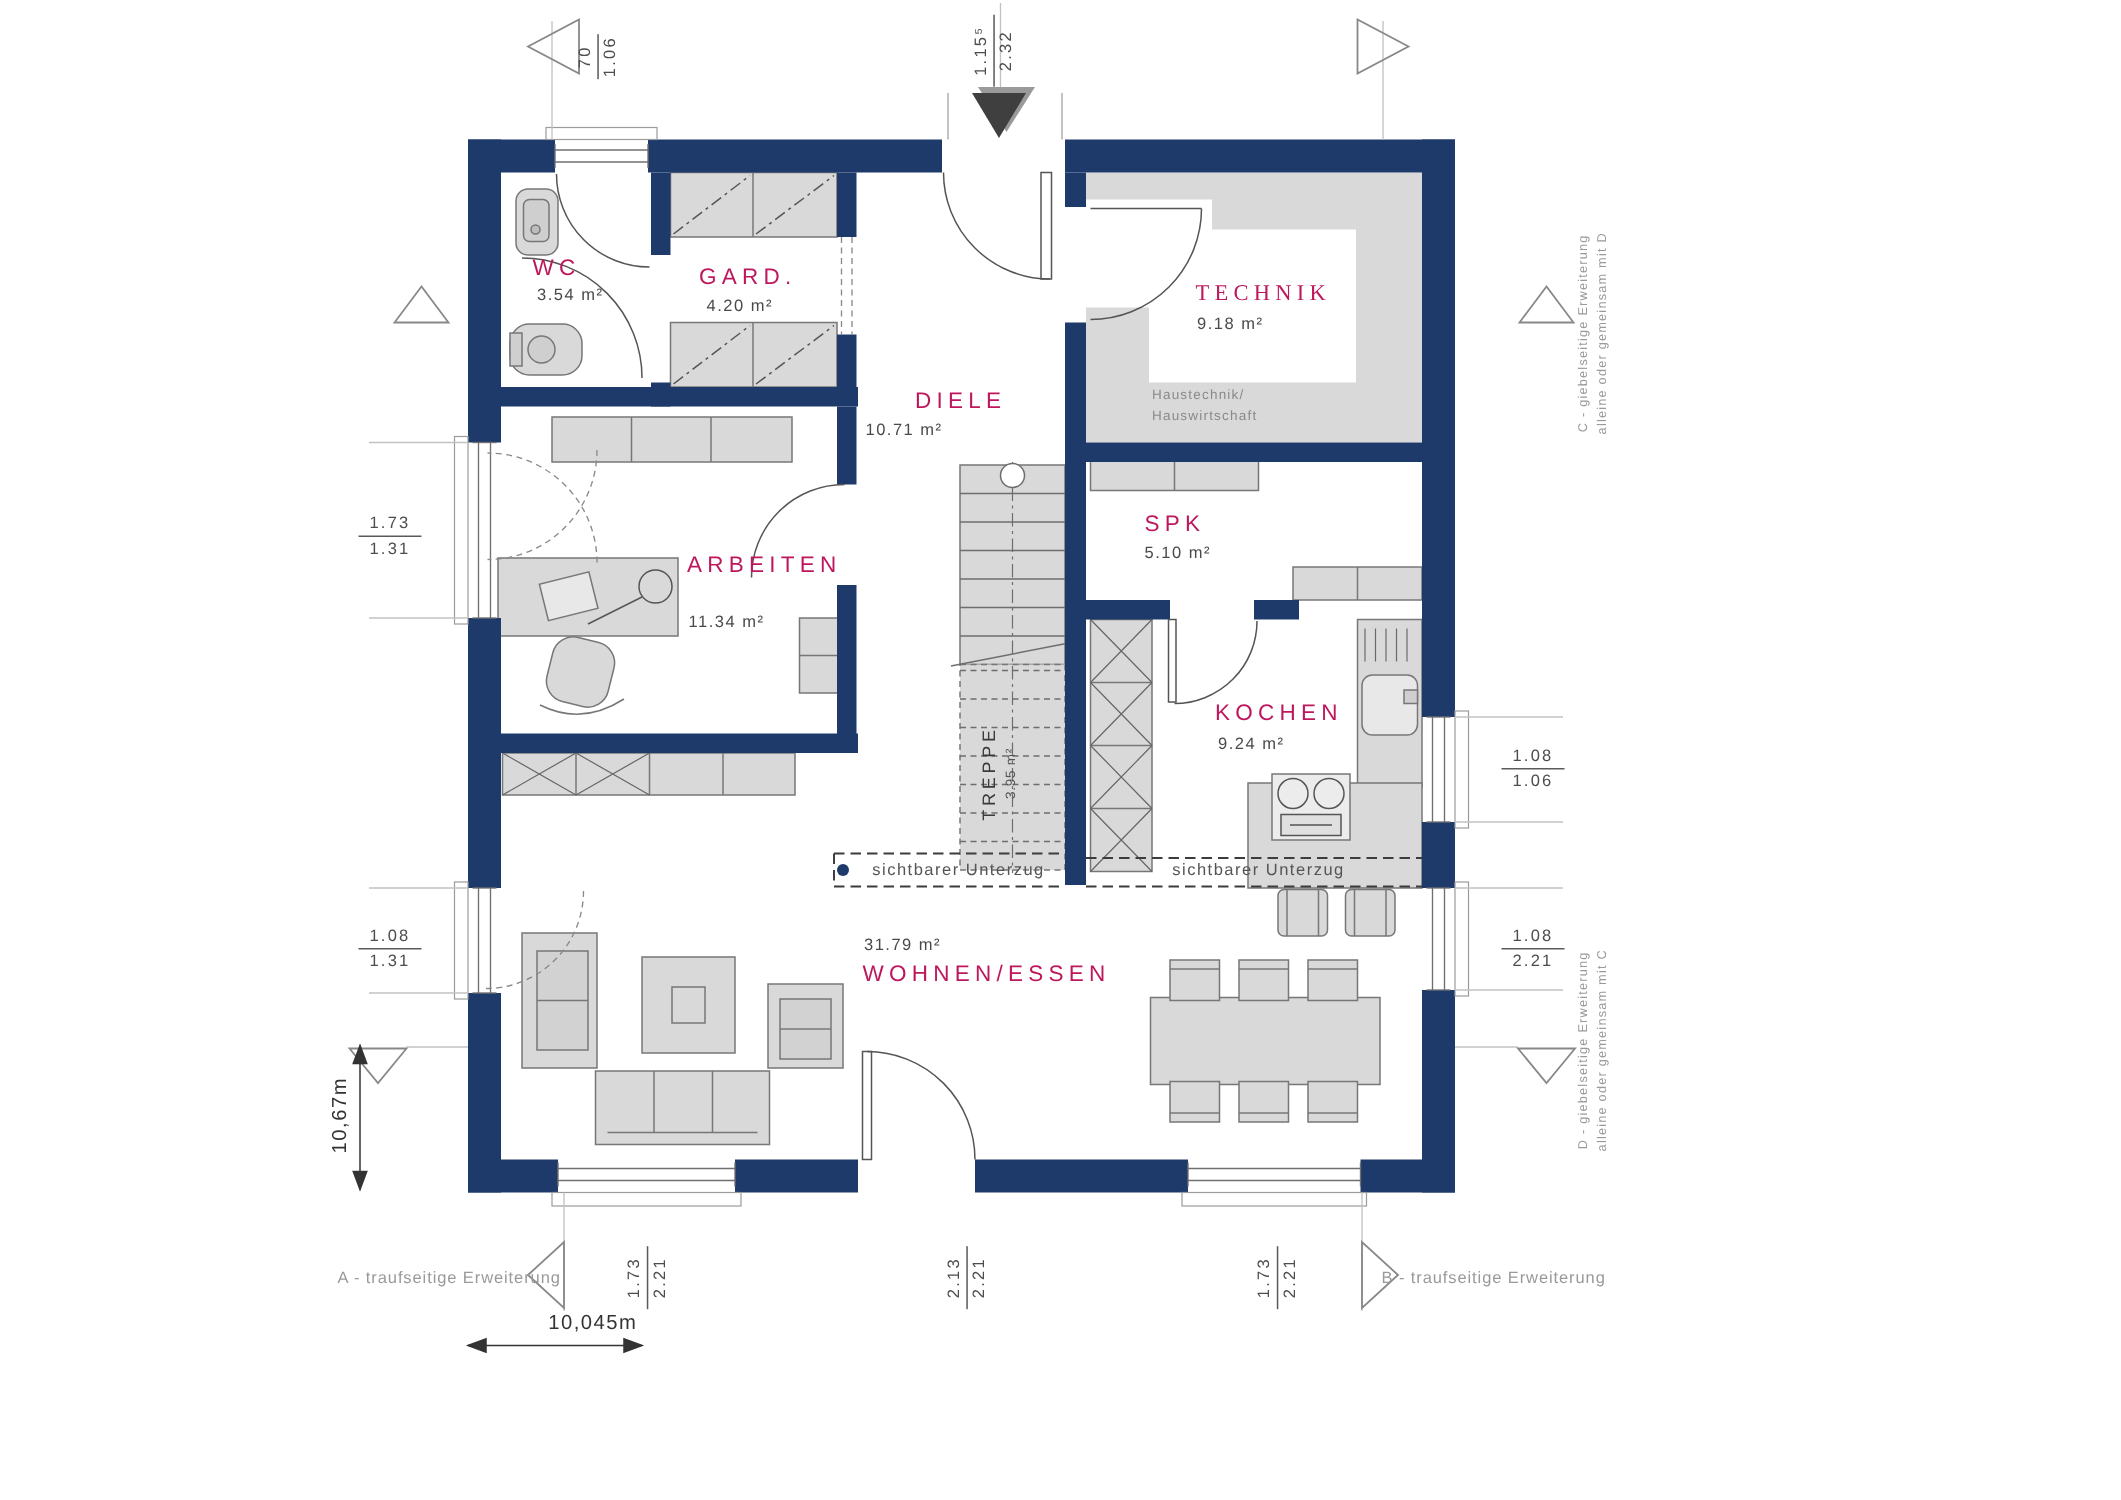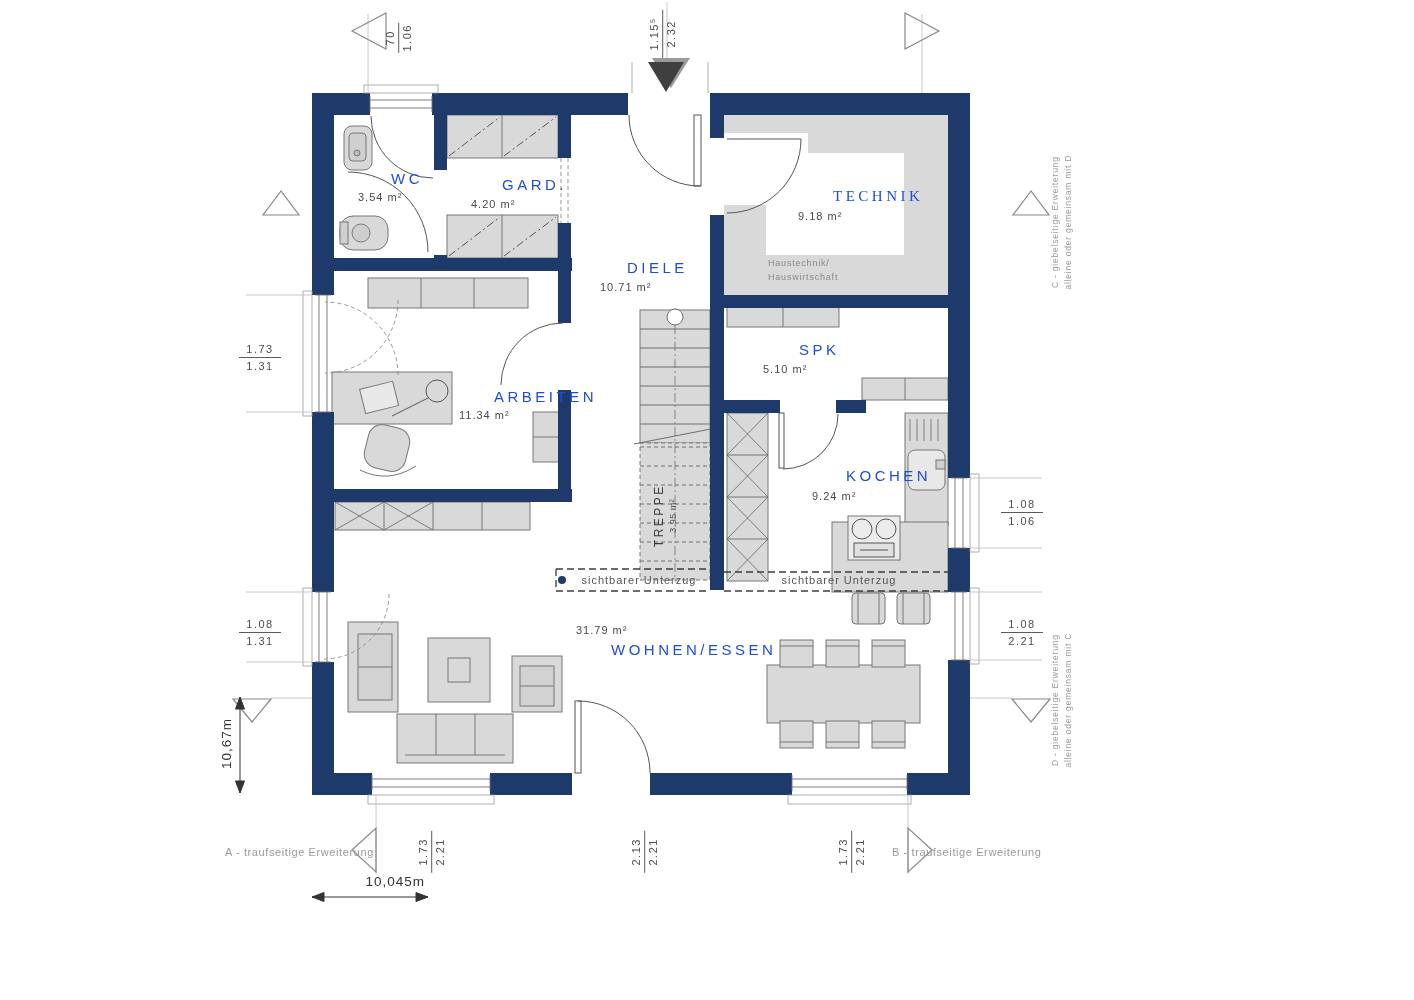--- a/index.html
+++ b/index.html
@@ -1,20 +1,20 @@
 <!DOCTYPE html>
 <html><head>
 <meta charset="utf-8">
 <style>
   html,body{margin:0;padding:0;background:#fff;}
   .stage{position:relative;width:1414px;height:1000px;background:#fff;overflow:hidden;
          font-family:"Liberation Sans",sans-serif;}
   .stage svg{position:absolute;left:0;top:0;}
   .lbl{position:absolute;white-space:nowrap;}
-  .rname{font-size:15px;letter-spacing:3.5px;color:#1d4ed8;margin-left:36px;}
+  .rname{font-size:15px;letter-spacing:3.5px;color:#be185d;}
   .rarea{font-size:11px;letter-spacing:1px;color:#4a4a4a;}
   .note{font-size:9px;color:#8a8a8a;letter-spacing:.8px;text-align:left;line-height:1.6;}
   .dim{position:absolute;display:flex;flex-direction:column;align-items:center;
        font-size:11px;letter-spacing:1.5px;color:#4d4d4d;line-height:1.3;}
   .dim .v1{border-bottom:1px solid #5a5a5a;padding:0 7px 1px;}
   .dim .v2{padding-top:1px;}
   .rot{transform:rotate(-90deg);}
   .vnote{position:absolute;font-size:8.5px;color:#9a9a9a;letter-spacing:.8px;
          text-align:center;line-height:1.55;white-space:nowrap;}
   .abnote{position:absolute;font-size:11px;color:#9a9a9a;letter-spacing:.6px;white-space:nowrap;}
@@ -340,34 +340,34 @@
     <polygon points="240,793 235.5,781 244.5,781"></polygon>
   </g>
 </svg>
 
   <div class="lbl rname" style="left:355px;top:170px;">WC</div>
   <div class="lbl rarea" style="left:358px;top:191px;">3.54 m²</div>
 
   <div class="lbl rname" style="left:466px;top:176px;">GARD.</div>
   <div class="lbl rarea" style="left:471px;top:198px;">4.20 m²</div>
 
-  <div class="lbl rname" style="left:591px;top:259px;">DIELE</div>
-  <div class="lbl rarea" style="left:600px;top:281px;text-align:center;">10.71 m²</div>
+  <div class="lbl rname" style="left:610px;top:259px;">DIELE</div>
+  <div class="lbl rarea" style="left:577px;top:281px;text-align:center;">10.71 m²</div>
 
   <div class="lbl rname" style="left:797px;top:188px;font-family:Liberation Serif, serif;">TECHNIK</div>
   <div class="lbl rarea" style="left:798px;top:210px;">9.18 m²</div>
   <div class="lbl note" style="left:768px;top:256px;width:140px;">
     <span style="display:block">Haustechnik/</span>
     <span style="display:block">Hauswirtschaft</span>
   </div>
 
   <div class="lbl rname" style="left:763px;top:341px;">SPK</div>
   <div class="lbl rarea" style="left:763px;top:363px;">5.10 m²</div>
 
-  <div class="lbl rname" style="left:458px;top:388px;">ARBEITEN</div>
+  <div class="lbl rname" style="left:458px;top:368px;">ARBEITEN</div>
   <div class="lbl rarea" style="left:459px;top:409px;">11.34 m²</div>
 
   <div class="lbl rname" style="left:810px;top:467px;">KOCHEN</div>
   <div class="lbl rarea" style="left:812px;top:490px;">9.24 m²</div>
 
   <div class="treppe rot" style="left:606px;top:502px;width:120px;">
     <span class="tn" style="display:block">TREPPE</span>
     <span class="ta" style="display:block">3.95 m²</span>
   </div>
 
@@ -411,21 +411,21 @@
   </div>
   <div class="dim rot" style="left:812px;top:836px;width:80px;">
     <span class="v1">1.73</span>
     <span class="v2">2.21</span>
   </div>
 
   <div class="lbl total" style="left:315px;top:874px;width:110px;text-align:right;">10,045m</div>
   <div class="lbl total rot" style="left:181px;top:736px;width:90px;text-align:center;">10,67m</div>
 
   <div class="abnote" style="left:225px;top:846px;">A - traufseitige Erweiterung</div>
-  <div class="abnote" style="left:892px;top:846px;">B - traufseitige Erweiterung</div>
+  <div class="abnote" style="left:921px;top:846px;">B - traufseitige Erweiterung</div>
   <div class="vnote rot" style="left:977px;top:209px;width:170px;">
     <span style="display:block">C - giebelseitige Erweiterung</span>
     <span style="display:block">alleine oder gemeinsam mit D</span>
   </div>
   <div class="vnote rot" style="left:977px;top:687px;width:170px;">
     <span style="display:block">D - giebelseitige Erweiterung</span>
     <span style="display:block">alleine oder gemeinsam mit C</span>
   </div>
 
 </div>

